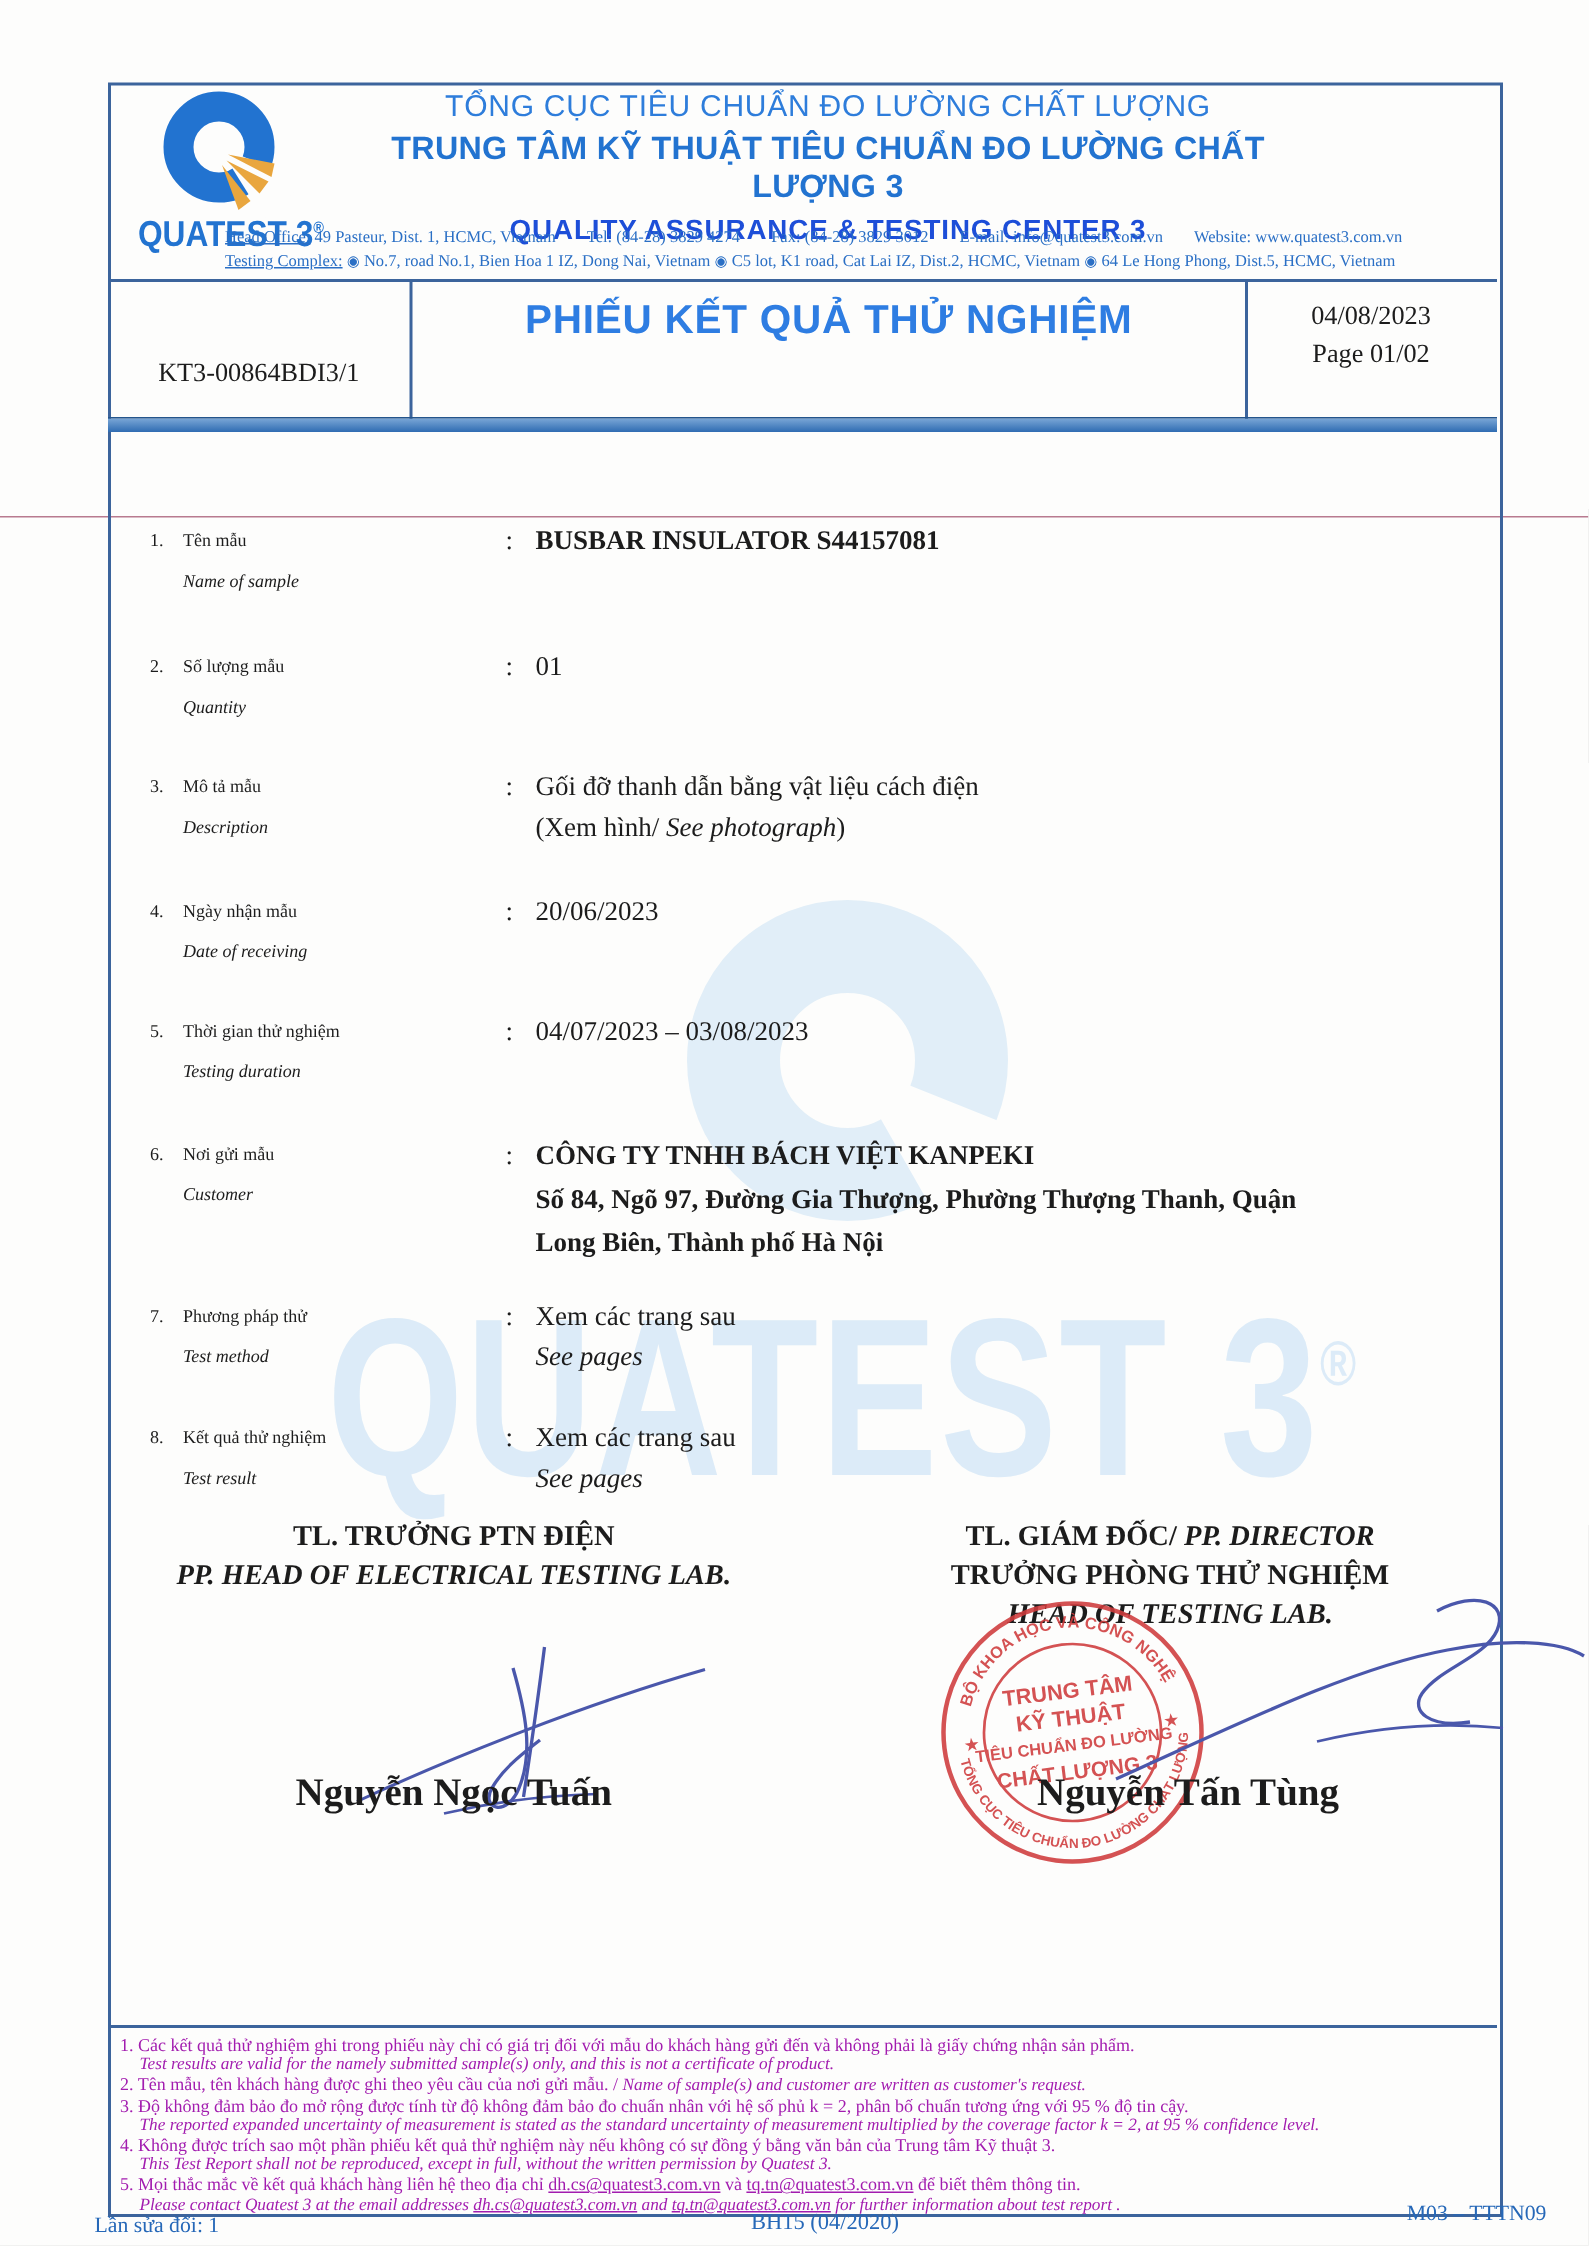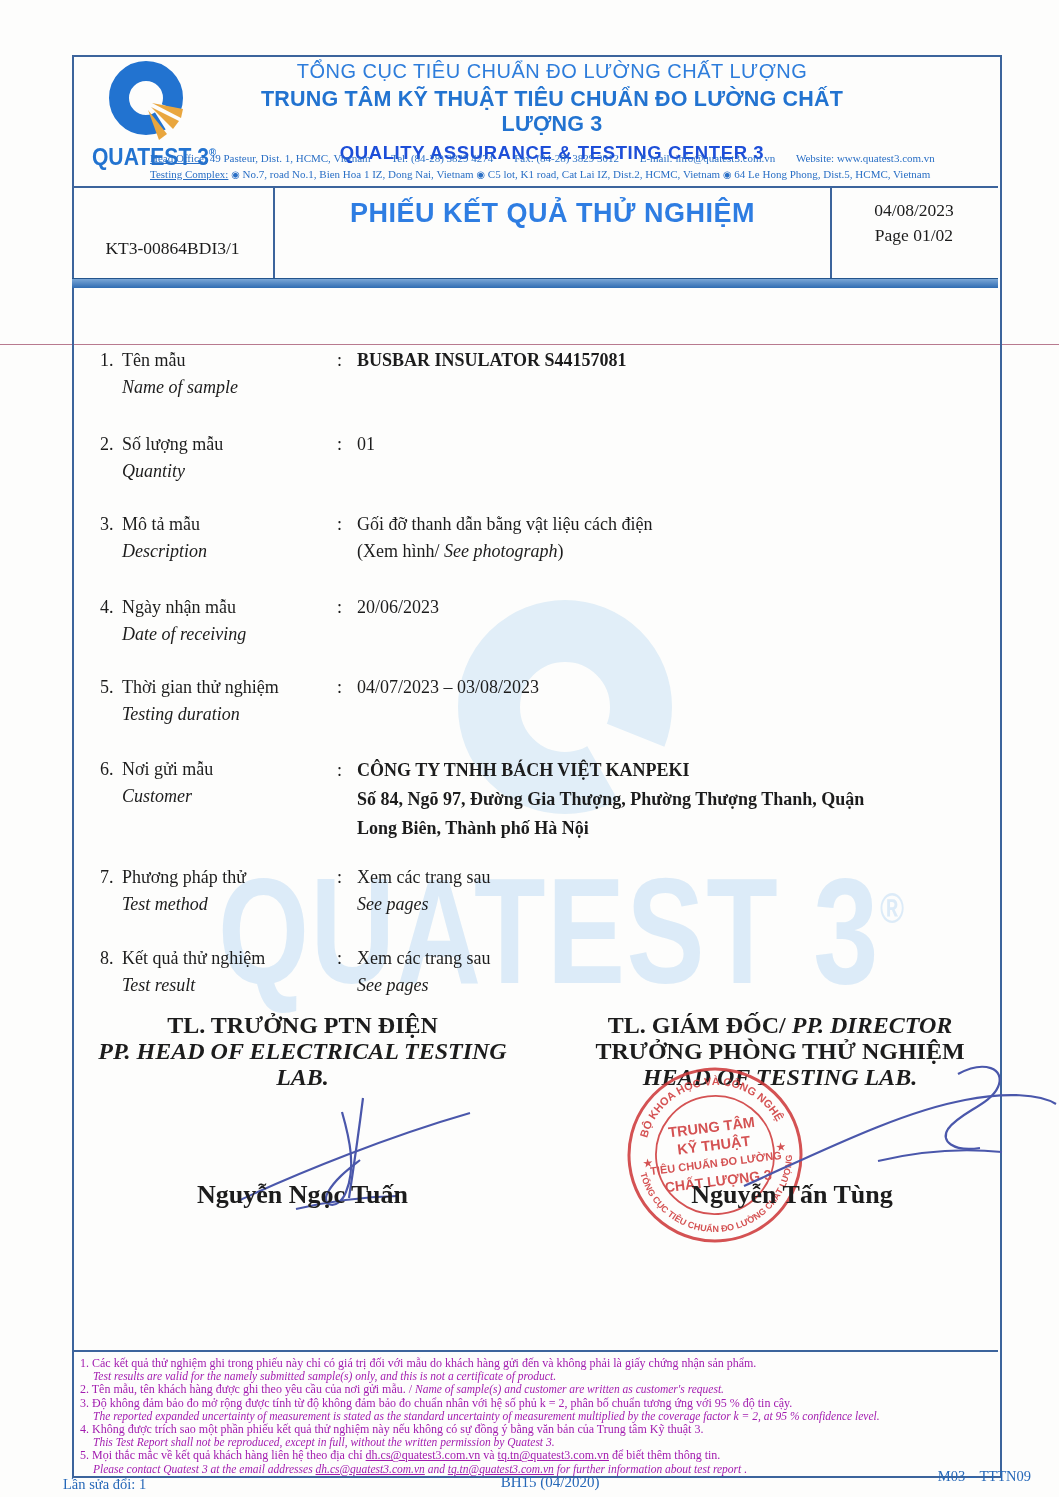--- a/index.html
+++ b/index.html
@@ -47,32 +47,32 @@
   .title-vi{margin-top:10px;font-family:"Liberation Sans","DejaVu Sans",sans-serif;
             font-weight:bold;font-size:27px;color:#2e7de2;letter-spacing:.5px;}
   .title-en{margin-top:3px;font-family:"Liberation Sans","DejaVu Sans",sans-serif;
             font-weight:bold;font-style:italic;font-size:25px;color:#ee8f40;letter-spacing:10px;}
   .date-l1{margin-top:12px;font-size:17.5px;}
   .date-l2{margin-top:4px;font-size:17.5px;}
   .blue-bar{left:72px;top:278px;width:926px;height:9px;z-index:4;
             background:linear-gradient(#7aa6d6,#2f6cb2);border-top:1px solid #24558c;}
 
   
-  .item{z-index:4;font-size:18px;line-height:27px;}
+  .item{z-index:4;font-size:12px;line-height:27px;}
   .item .num{display:inline-block;width:22px;}
   .item .en{font-style:italic;margin-left:22px;}
   .ival{position:absolute;z-index:4;font-size:18px;line-height:27px;}
   .ival .colon{position:absolute;left:0;top:0;}
   .ival .vtxt{display:block;padding-left:20px;}
   .bold{font-weight:bold;}
   .ital{font-style:italic;}
   .addr{line-height:29px;}
 
   
-  .sig-title{z-index:4;text-align:center;font-weight:bold;font-size:24px;line-height:26px;}
+  .sig-title{z-index:4;text-align:center;font-weight:bold;font-size:19px;line-height:26px;}
   .sig-title .ital{font-style:italic;}
   .sig-name{z-index:6;text-align:center;font-weight:bold;font-size:26px;}
   .sig-ink{z-index:5;}
   .stamp{z-index:4;opacity:.88;}
 
   
   .fnotes{left:72px;top:1350px;width:926px;height:124px;border-top:2px solid #3c649c;z-index:4;
           padding:5px 8px 0 8px;box-sizing:border-box;color:#a21caf;font-size:12px;line-height:13.2px;}
   .fn-en{font-style:italic;padding-left:13px;font-size:11.5px;}
   .fn a,.fn .em{text-decoration:underline;}

